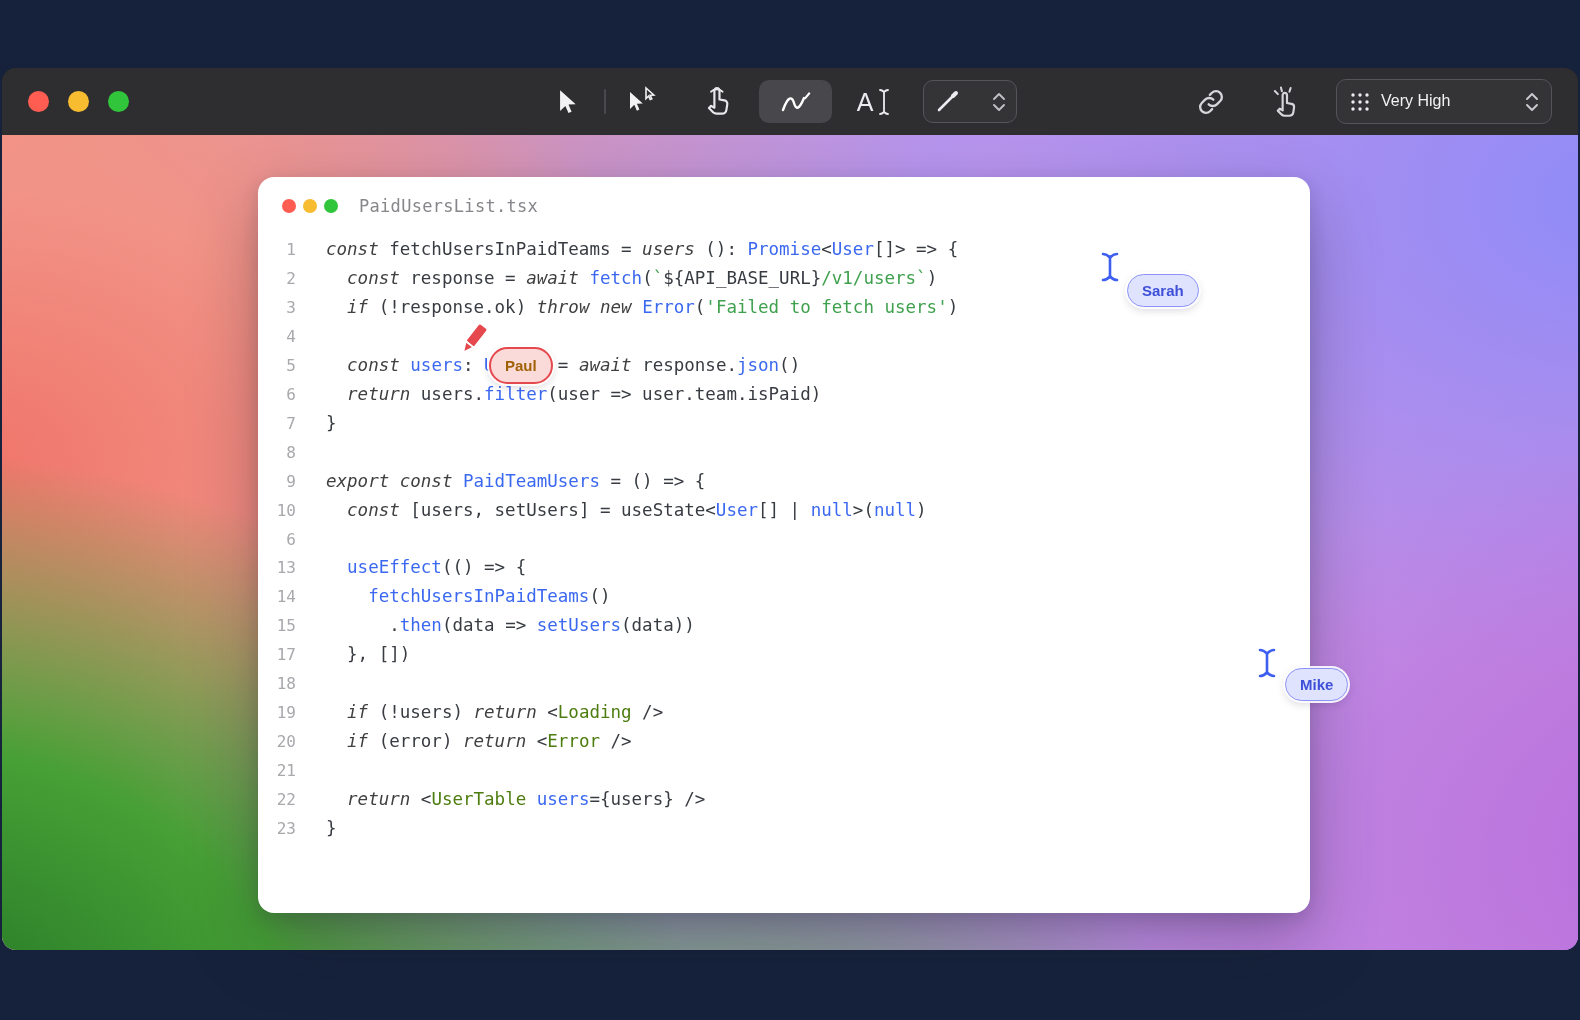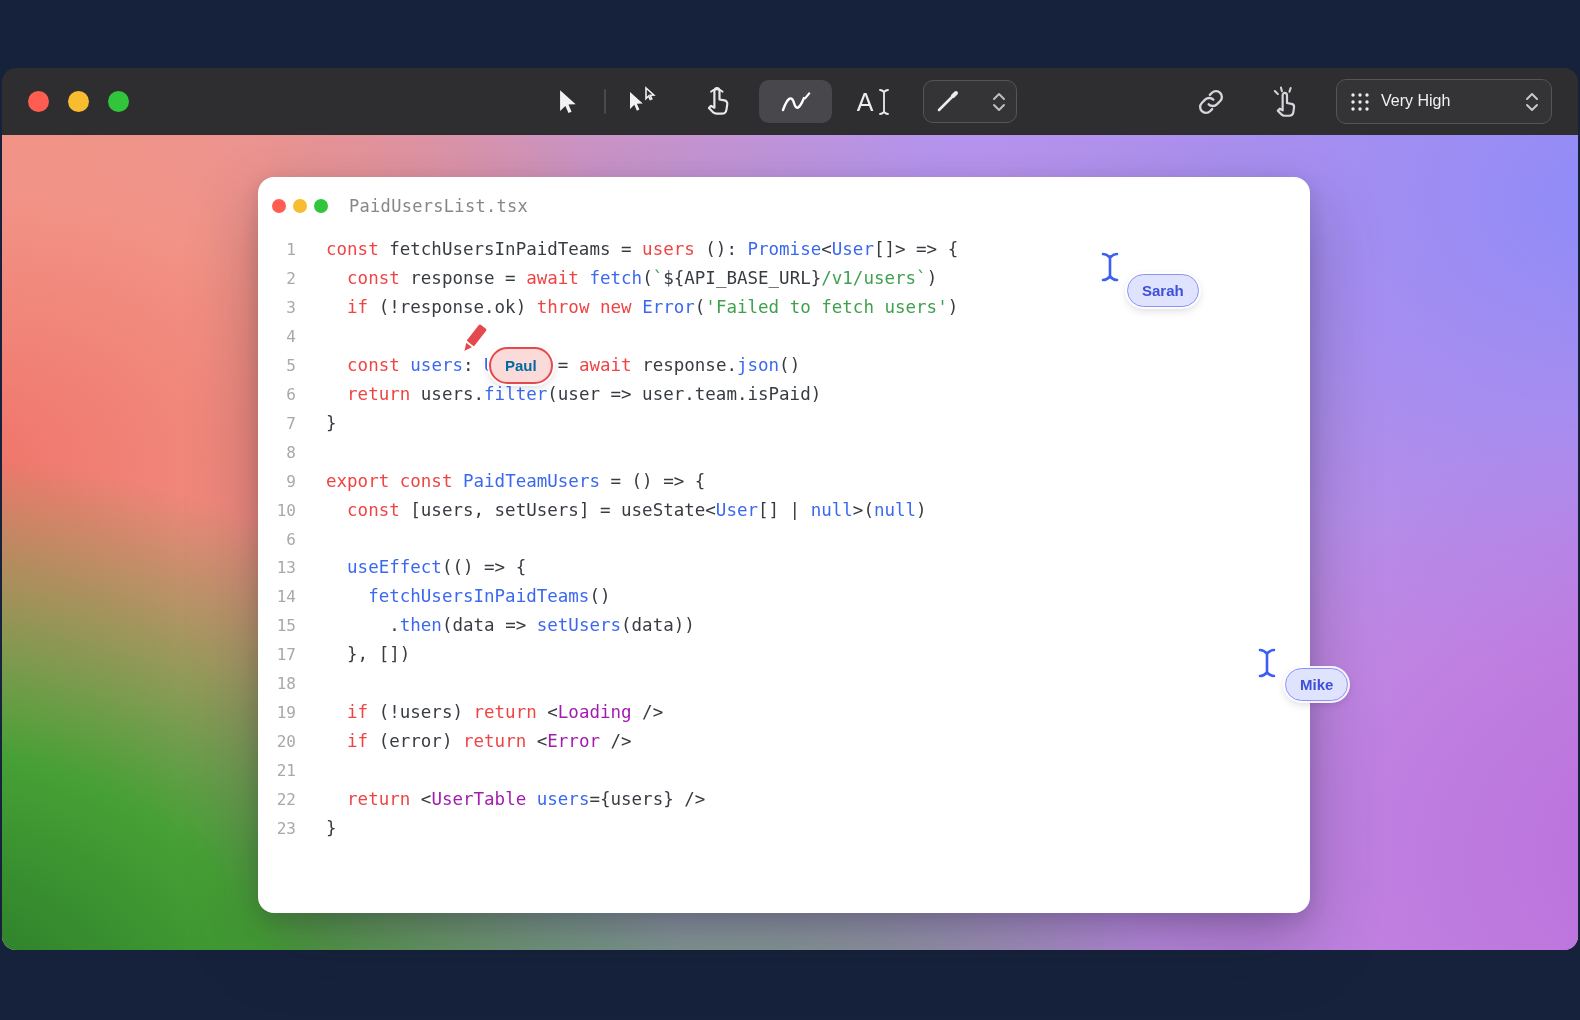--- a/index.html
+++ b/index.html
@@ -45,45 +45,45 @@
     display:flex; align-items:center;
   }
   .zoom-label { color:#f2f2f5; font-size:16px; margin:0 0 2px 10px; flex:1; }
   .ai-a { color:#ececf0; font-size:25px; font-weight:400; line-height:1; }
   
   .codewin {
     position:absolute; left:258px; top:177px; width:1052px; height:736px;
     background:#ffffff; border-radius:16px; z-index:10;
     box-shadow:0 30px 70px rgba(20,20,40,.30), 0 6px 18px rgba(20,20,40,.14);
   }
-  .codehead { display:flex; align-items:center; height:58px; padding-left:14px; }
+  .codehead { display:flex; align-items:center; height:58px; padding-left:24px; }
   .mini-light { width:14px; height:14px; border-radius:50%; }
   .mini-lights { display:flex; gap:7px; }
   .codehead .fname {
     margin-left:21px; color:#86868b; font-family:"DejaVu Sans Mono", monospace;
     font-size:17px; letter-spacing:0.3px;
   }
   .codebody { position:absolute; left:0; top:58px; right:0; bottom:0; overflow:hidden; }
   .cl { height:28.96px; line-height:28.96px; white-space:pre;
         font-family:"DejaVu Sans Mono", monospace; font-size:17.5px; }
   .ln { display:inline-block; width:38px; text-align:right; color:#a8a8ad; font-size:16px; }
   .ct { margin-left:30px; color:#383c42; }
   .tok-pl  { color:#383c42; }
-  .tok-kw  { color:#ef4444; }
+  .tok-kw  { color:#404040;font-style:italic; }
   .tok-fn  { color:#3b68f0; }
   .tok-str { color:#3fa14e; }
-  .tok-cmp { color:#a21caf; }
+  .tok-cmp { color:#4d7c0f; }
   
   .pill {
     position:absolute; z-index:30; display:flex; align-items:center; justify-content:center;
     height:33px; padding:0 14px; border-radius:999px; font-size:15px; font-weight:bold;
     box-shadow:0 0 0 2px rgba(255,255,255,.9), 0 3px 8px rgba(30,30,60,.18);
   }
   .pill.blue { background:#dfe3fd; border:1.5px solid #8b93f8; color:#3e50d8; }
-  .pill.red  { background:#fbdbda; border:2px solid #e5484d; color:#0369a1; height:37px; }
+  .pill.red  { background:#fbdbda; border:2px solid #e5484d; color:#a16207; height:37px; }
   .cursor { position:absolute; z-index:29; }
 </style>
 </head>
 <body>
 
 <div class="stage">
 
   <div class="app">
 
     <div class="toolbar">

